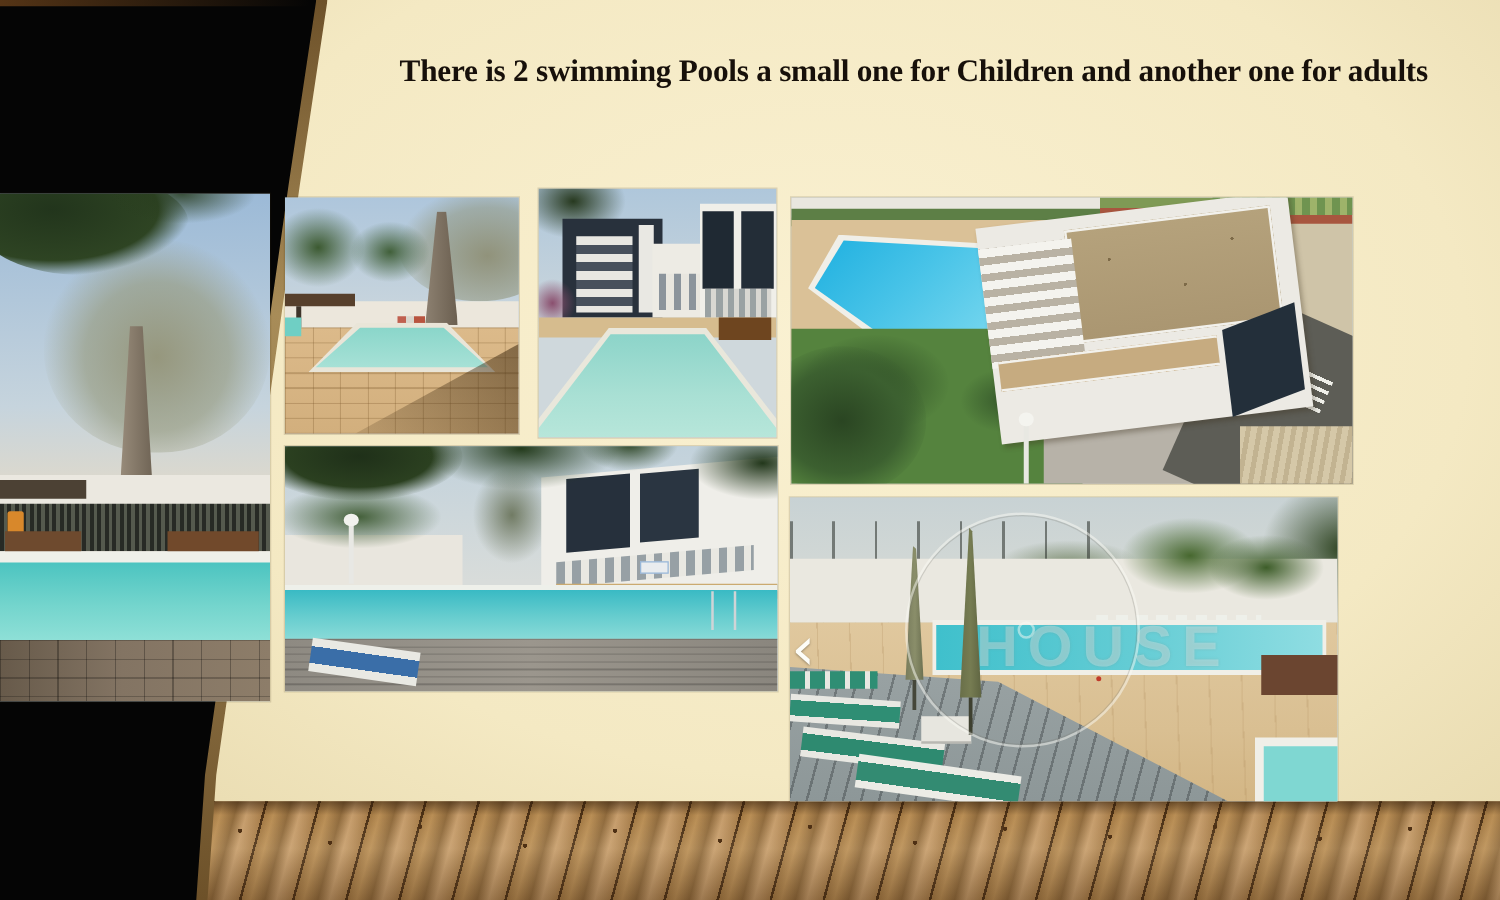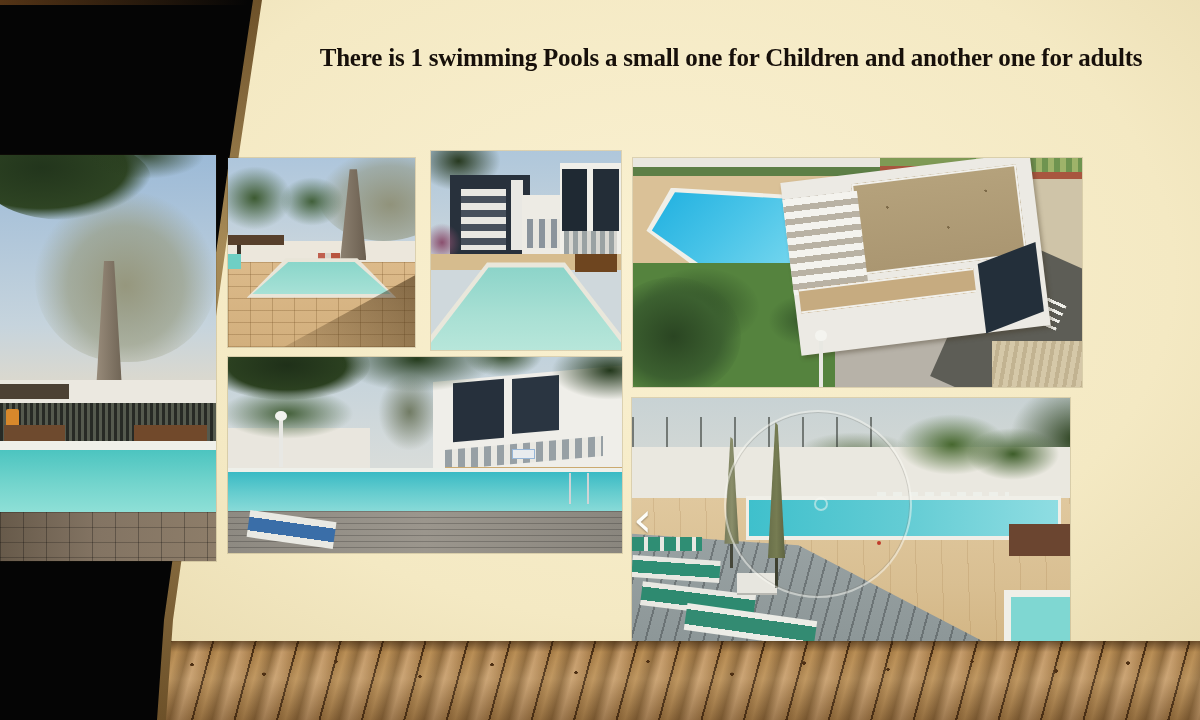--- a/index.html
+++ b/index.html
@@ -290,21 +290,21 @@
 
 <div class="slide">
 
   <div class="abs wood"></div>
   <div class="abs wood-shade"></div>
 
   <div class="abs wedge-line"></div>
   <div class="abs wedge"></div>
   <div class="abs wedge-top"></div>
 
-  <div class="abs title">There is 1 swimming Pools a small one for Children and another one for adults</div>
+  <div class="abs title">There is 2 swimming Pools a small one for Children and another one for adults</div>
 
   <div class="abs ph p1">
     <div class="abs p1-sky"></div>
     <div class="abs p1-crown"></div>
     <div class="abs p1-canopy"></div>
     <div class="abs p1-canopy2"></div>
     <div class="abs p1-trunk"></div>
     <div class="abs p1-wall"></div>
     <div class="abs p1-fence"></div>
     <div class="abs p1-pergola"></div>
@@ -425,16 +425,17 @@
     <div class="abs p6-l1"></div>
     <div class="abs p6-l2"></div>
     <div class="abs p6-l3"></div>
     <div class="abs p6-table"></div>
     <div class="abs p6-umb2"></div>
     <div class="abs p6-pole2"></div>
     <div class="abs p6-umb1"></div>
     <div class="abs p6-pole1"></div>
     <div class="abs p6-reddot"></div>
     <div class="abs p6-ring"></div>
+    <div class="abs p6-wmtext">HOUSE</div>
     <div class="abs p6-prev">‹</div>
   </div>
 
 </div>
 
 </body></html>

